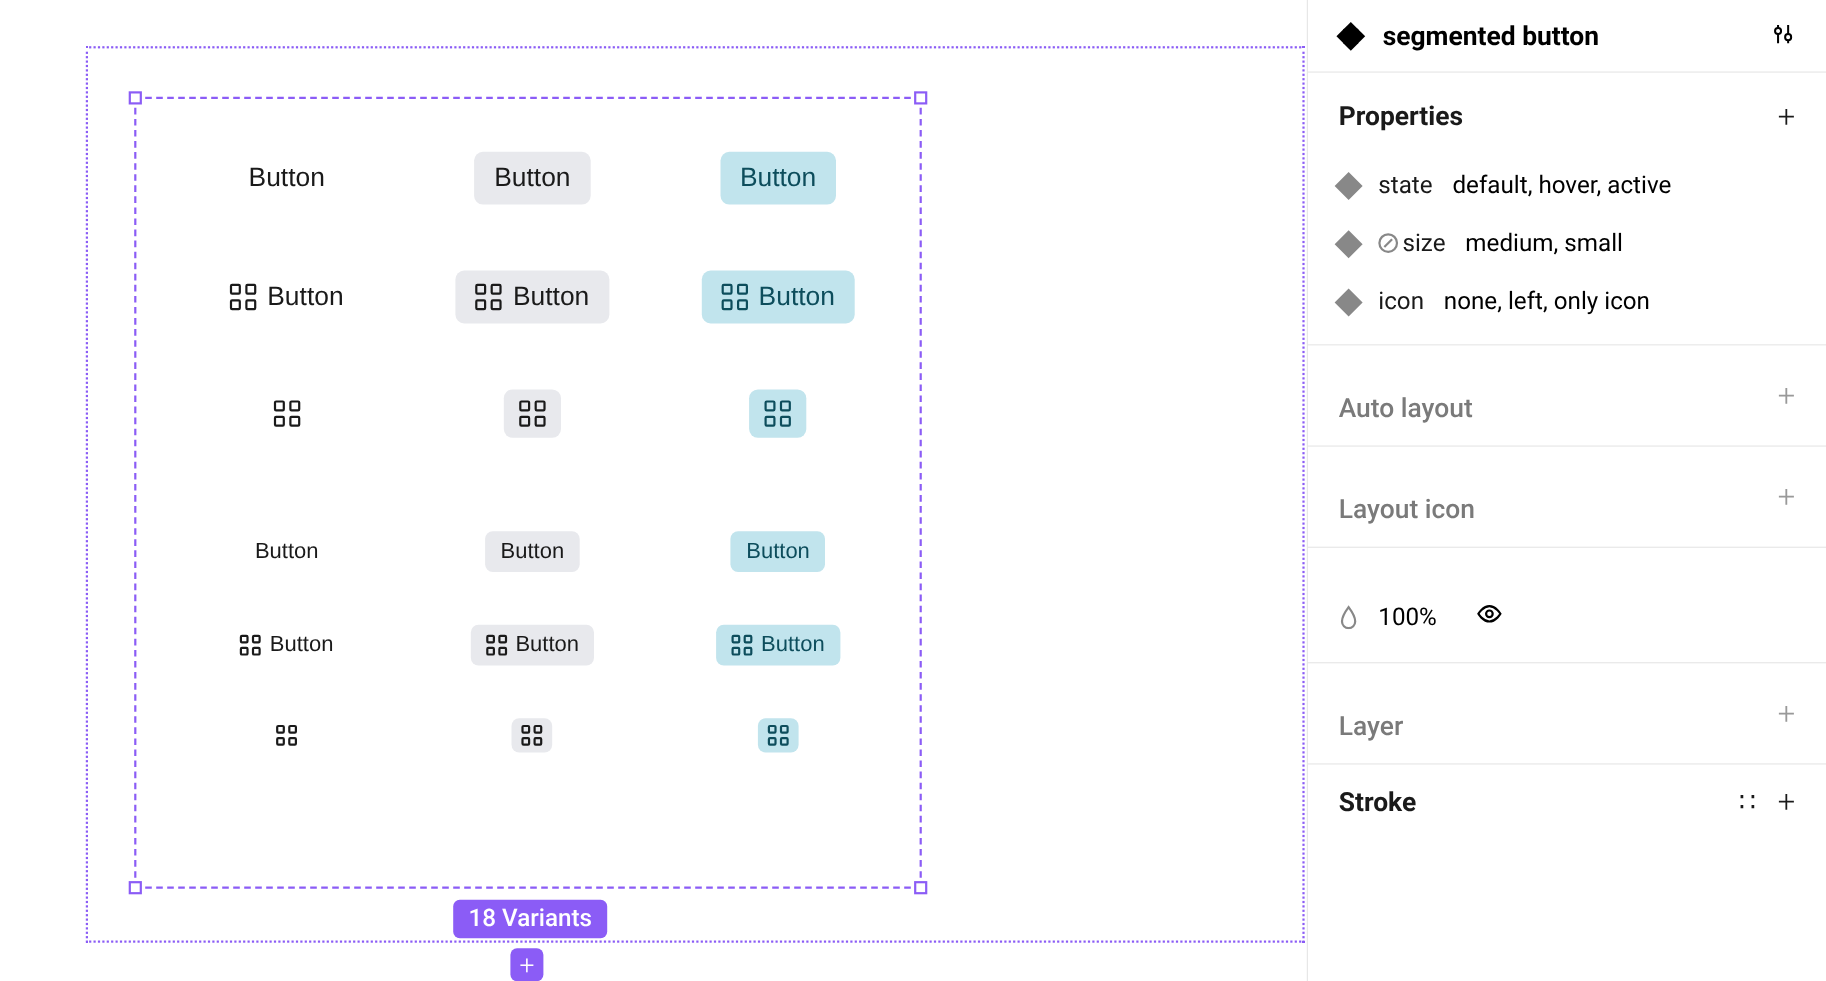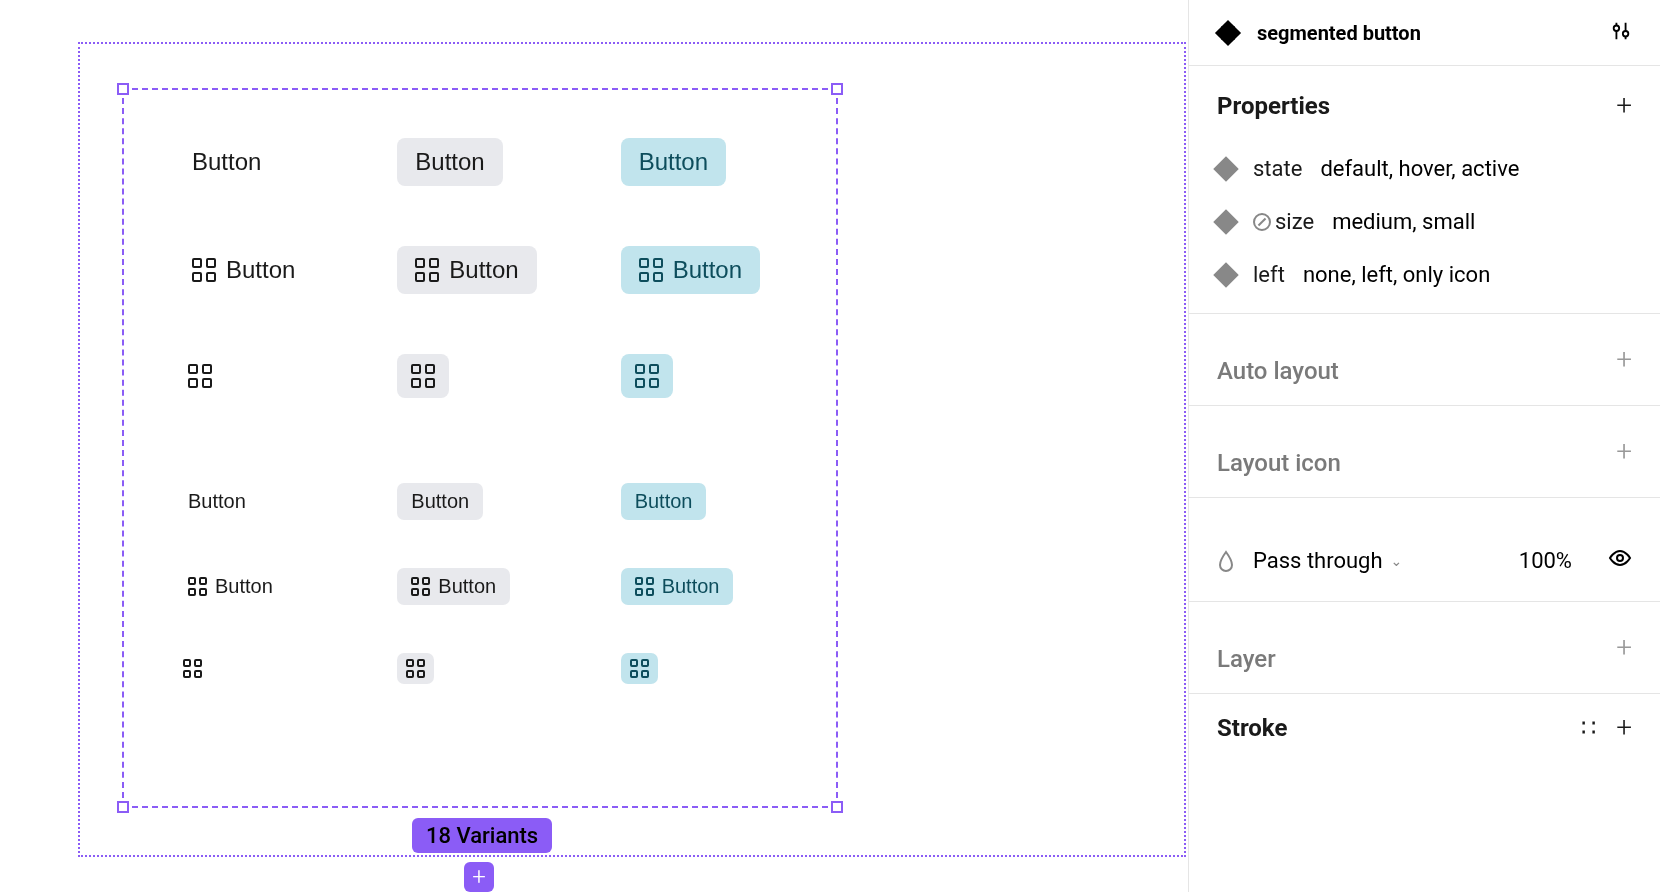--- a/index.html
+++ b/index.html
@@ -64,21 +64,21 @@
       gap: 50px;
       margin-bottom: 60px;
       align-items: center;
     }
     .variant-row.small-gap { margin-bottom: 48px; }
     .variant-row.section-gap { margin-bottom: 85px; }
     
     .variant-cell {
       width: 180px;
       display: flex;
-      justify-content: flex-start;
+      justify-content: center;
     }
     
     .btn {
       display: inline-flex;
       align-items: center;
       gap: 10px;
       padding: 10px 18px;
       border-radius: 8px;
       font-size: 24px;
       color: #1a1a1a;
@@ -105,21 +105,21 @@
     .grid-icon span {
       border: 2px solid currentColor;
       border-radius: 2px;
     }
     
     .variants-badge {
       position: absolute;
       left: 412px;
       top: 818px;
       background: #8b5cf6;
-      color: #000000;
+      color: #ffffff;
       font-size: 22px;
       font-weight: 500;
       padding: 5px 14px;
       border-radius: 6px;
     }
     
     .add-variant-btn {
       position: absolute;
       left: 464px;
       top: 862px;
@@ -175,21 +175,21 @@
       position: absolute;
       width: 10px;
       height: 10px;
       background: #000;
       transform: rotate(45deg);
     }
     .component-icon .d1 { left: 6px; top: 0; }
     .component-icon .d2 { left: 6px; bottom: 0; }
     
     .component-name {
-      font-size: 20px;
+      font-size: 24px;
       font-weight: 700;
       flex: 1;
     }
     
     .adjust-icon svg { width: 22px; height: 22px; }
     
     .panel-section {
       padding: 26px 28px;
       border-bottom: 1px solid #e5e5e5;
     }
@@ -519,21 +519,21 @@
         <span class="prop-name">state</span>
         <span class="prop-values">default, hover, active</span>
       </div>
       <div class="prop-row">
         <div class="diamond"></div>
         <span class="prop-name"><span class="no-op-icon"></span><span>size</span></span>
         <span class="prop-values">medium, small</span>
       </div>
       <div class="prop-row">
         <div class="diamond"></div>
-        <span class="prop-name">left</span>
+        <span class="prop-name">icon</span>
         <span class="prop-values">none, left, only icon</span>
       </div>
     </div>
   </div>
 
   <div class="panel-section compact">
     <div class="section-header">
       <div class="section-title muted">Auto layout</div>
       <div class="plus-btn muted">+</div>
     </div>
@@ -544,24 +544,20 @@
       <div class="section-title muted">Layout icon</div>
       <div class="plus-btn muted">+</div>
     </div>
   </div>
 
   <div class="panel-section">
     <div class="layer-row">
       <svg width="18" height="22" viewBox="0 0 18 22">
           <path d="M9 2 C9 2 3 10 3 15 A6 6 0 0 0 15 15 C15 10 9 2 9 2 Z" fill="none" stroke="#888" stroke-width="2"></path>
         </svg>
-      <div class="blend-mode">
-        <span>Pass through</span>
-        <span class="chevron-down">⌄</span>
-      </div>
       <div class="opacity">100%</div>
       <div class="eye-icon">
         <svg viewBox="0 0 24 24" fill="none" stroke="#000" stroke-width="2">
             <path d="M2 12 C2 12 6 5 12 5 C18 5 22 12 22 12 C22 12 18 19 12 19 C6 19 2 12 2 12 Z"></path>
             <circle cx="12" cy="12" r="3"></circle>
           </svg>
       </div>
     </div>
   </div>
 

